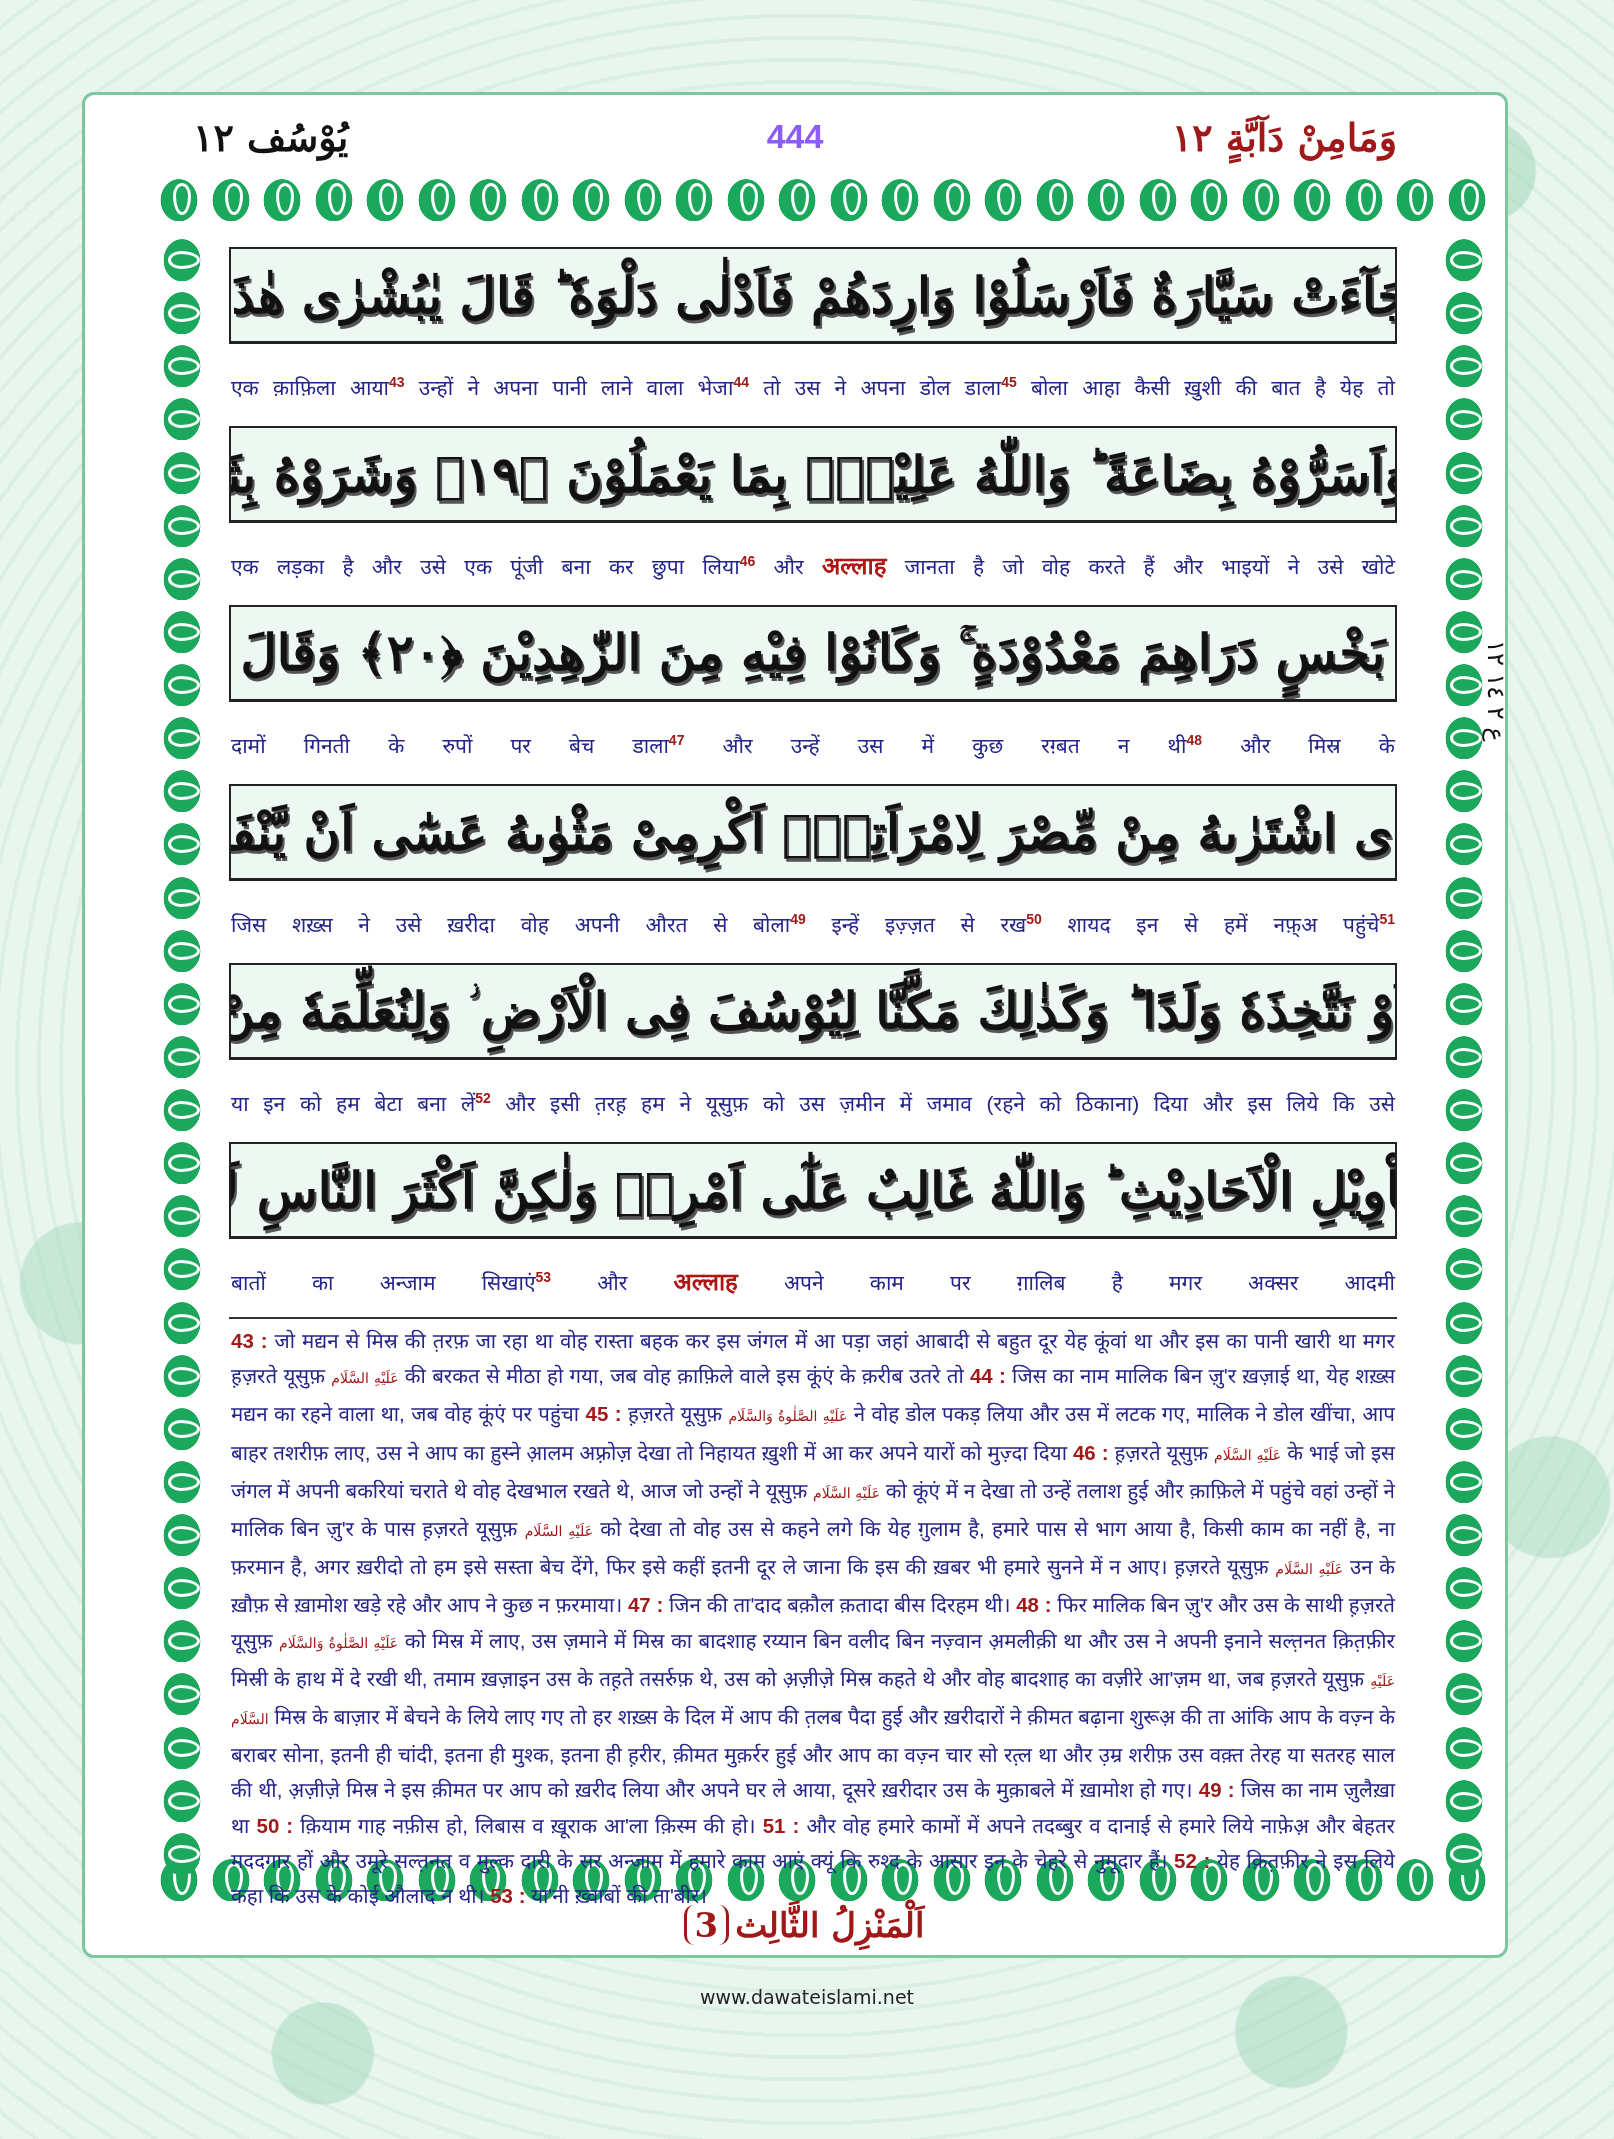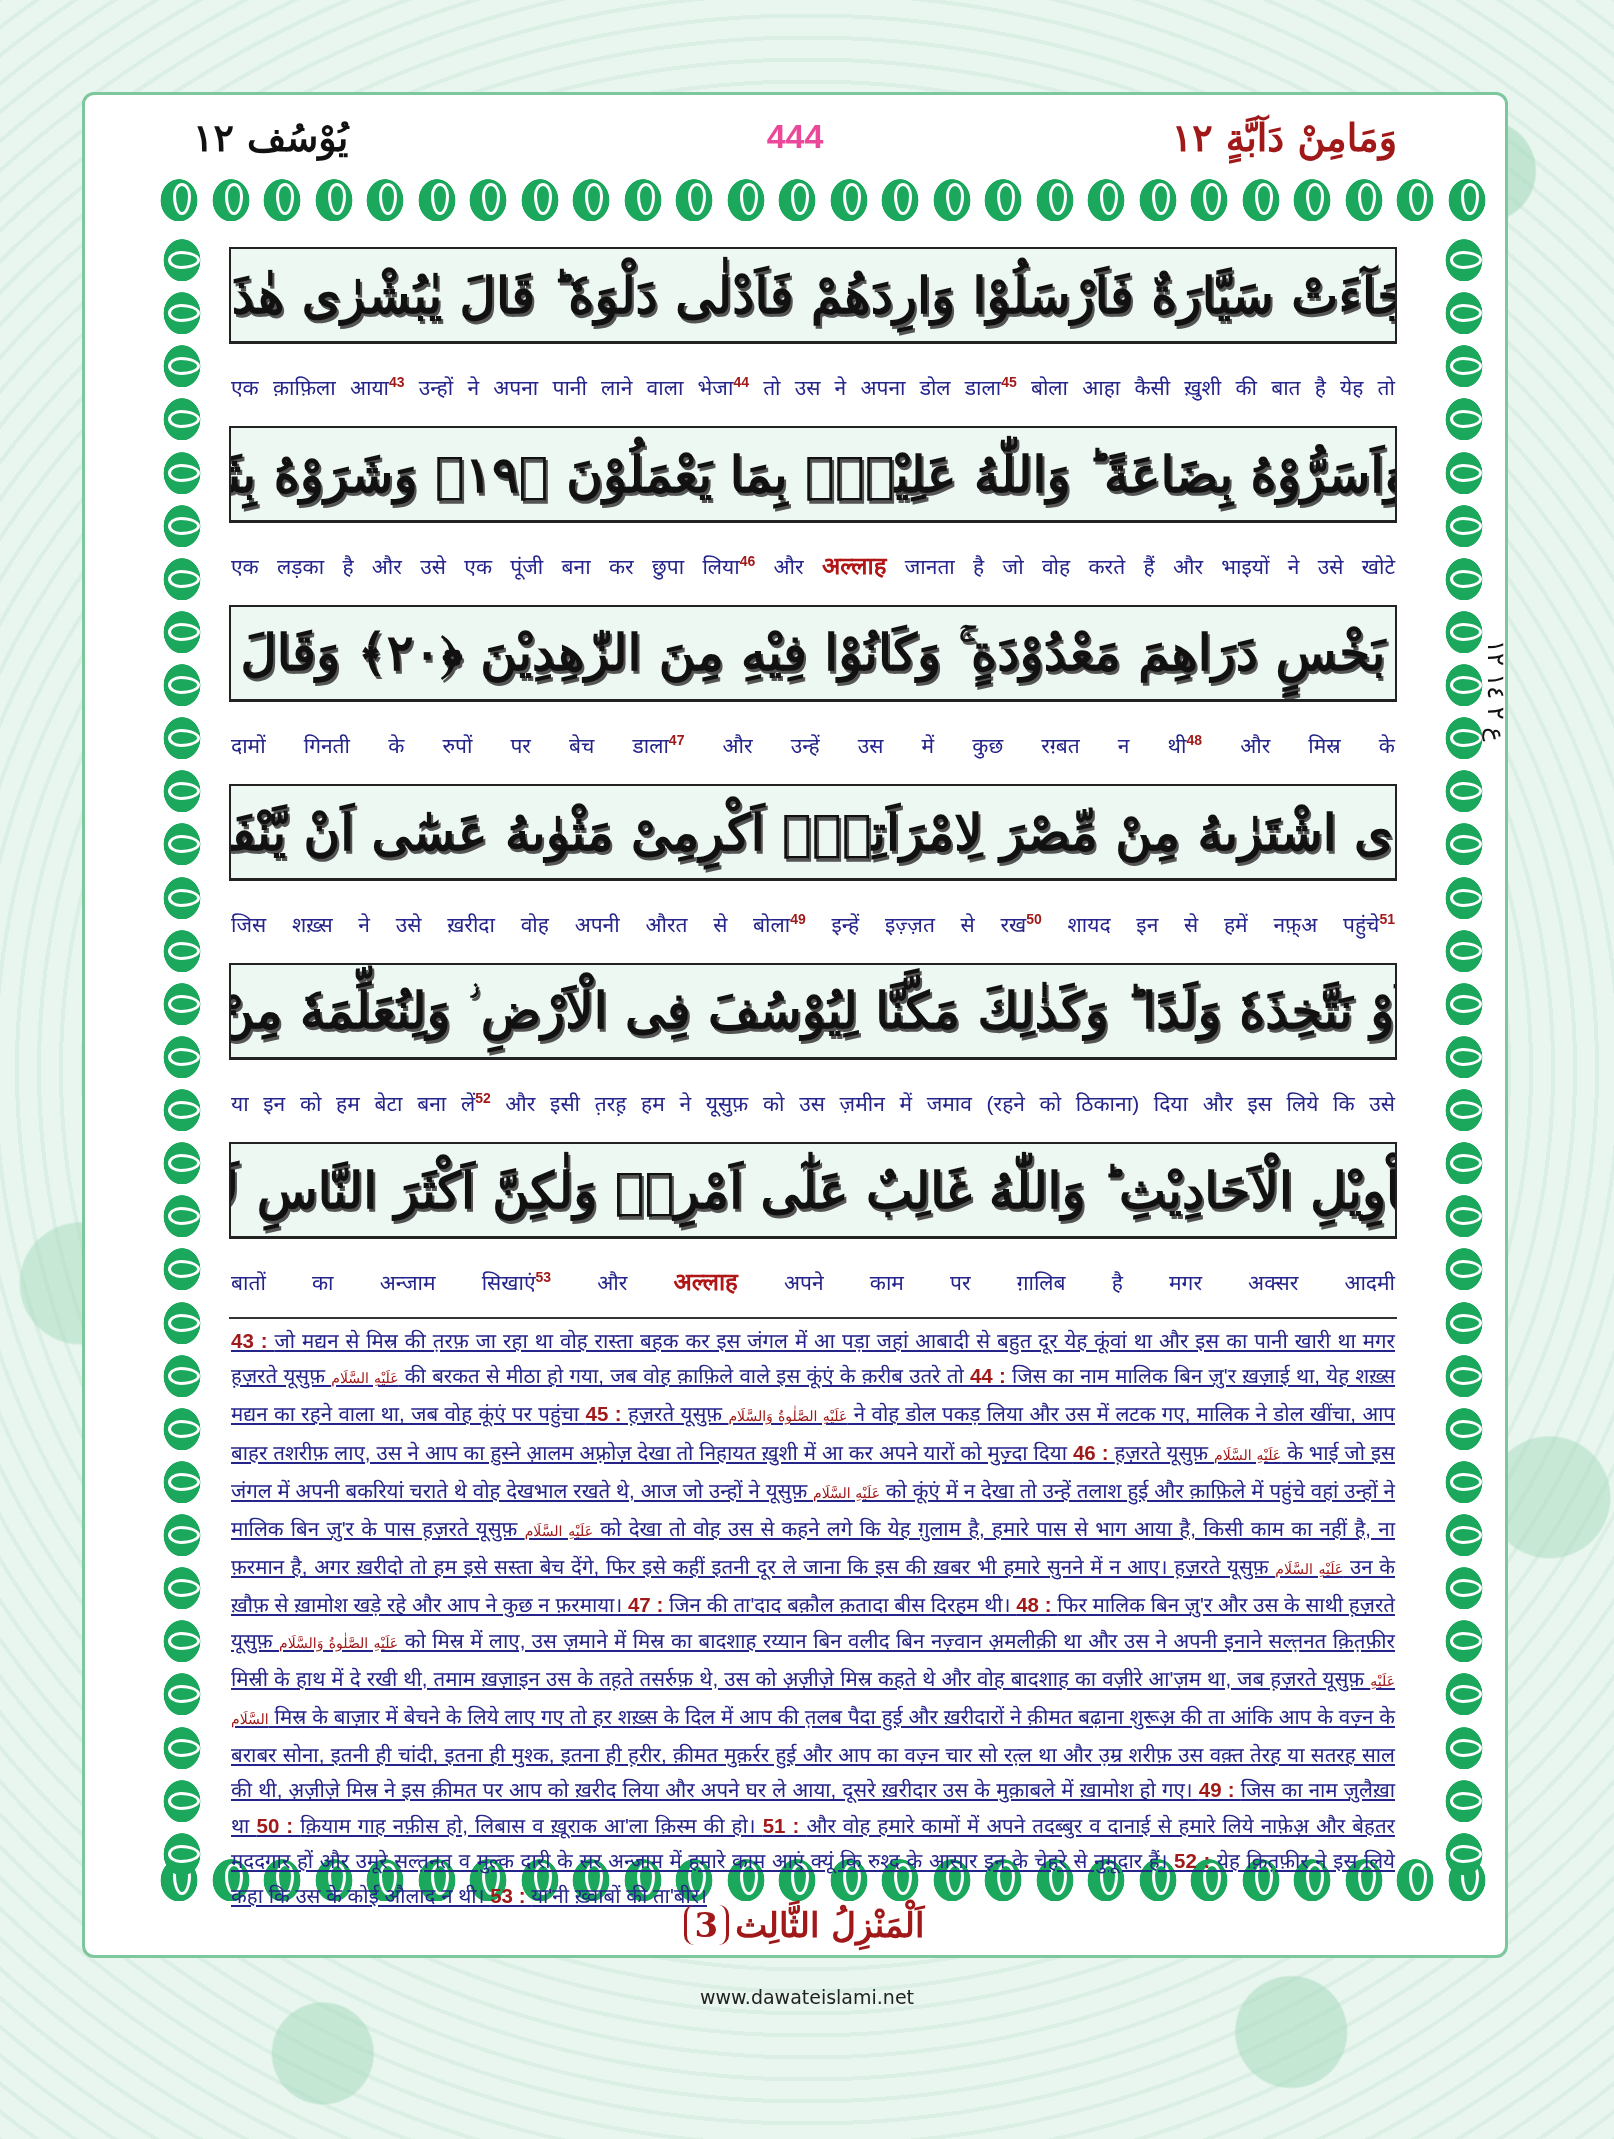--- a/index.html
+++ b/index.html
@@ -18,21 +18,21 @@
       radial-gradient(circle at 20% 96%, rgba(160,215,185,0.5) 0 50px, transparent 52px),
       radial-gradient(circle at 80% 95%, rgba(160,215,185,0.5) 0 55px, transparent 57px),
       repeating-radial-gradient(circle at 50% 50%, #e9f6ef 0 18px, #dcefe4 18px 22px);
   }
   .page {
     position:absolute; left:82px; top:92px; width:1420px; height:1860px;
     background:#ffffff; border:3px solid #7cc79c; border-radius:12px;
   }
   .header { position:absolute; top:20px; left:0; right:0; height:60px; }
   .hdr-left { position:absolute; left:108px; top:0; font-family:"DejaVu Serif", serif; font-size:38px; font-weight:bold; color:#111; direction:rtl; }
-  .hdr-center { position:absolute; left:0; right:0; text-align:center; top:2px; font-family:"Liberation Sans", sans-serif; font-size:34px; font-weight:bold; color:#ec4899; }
+  .hdr-center { position:absolute; left:0; right:0; text-align:center; top:2px; font-family:"Liberation Sans", sans-serif; font-size:34px; font-weight:bold; color:#8b5cf6; }
   .hdr-right { position:absolute; right:108px; top:0; font-family:"DejaVu Serif", serif; font-size:38px; font-weight:bold; color:#a01818; direction:rtl; }
   .orn-row {
     position:absolute; left:72px; width:1332px; height:50px;
     display:flex; justify-content:space-between; align-items:center;
   }
   .orn {
     width:44px; height:46px; position:relative;
     background:radial-gradient(ellipse at 50% 55%, #1ba85d 0 58%, transparent 60%);
   }
   .orn::after {
@@ -59,21 +59,21 @@
   .trans-line {
     font-family:"Liberation Sans", sans-serif; font-size:21px; color:#24248a;
     height:44px; line-height:44px; white-space:nowrap; overflow:hidden;
     text-align:justify; text-align-last:justify; padding:16px 2px;
   }
   .sup { color:#a11a1a; font-weight:bold; font-size:14px; vertical-align:super; }
   .allah { color:#b01616; font-weight:bold; font-size:24px; font-family:"Liberation Serif", serif; }
   .divider { height:2px; background:#333; margin:2px 0 4px; }
   .footnotes {
     font-family:"Liberation Sans", sans-serif; font-size:20.5px; color:#24248a;
-    line-height:35.2px; text-align:justify; padding:0 2px;text-decoration:underline;
+    line-height:35.2px; text-align:justify; padding:0 2px;
   }
   .fn-num { color:#a11a1a; font-weight:bold; }
   .honor { color:#a01818; font-family:"DejaVu Serif", serif; font-size:14px; }
   .ruku {
     position:absolute; left:1398px; top:545px; font-family:"DejaVu Serif", serif;
     font-size:24px; color:#111; writing-mode:vertical-rl; line-height:1.1;
   }
   .manzil {
     position:absolute; left:12px; right:0; top:1810px; text-align:center;
     font-family:"DejaVu Serif", serif; font-size:34px; font-weight:bold; color:#a01818; direction:rtl;

